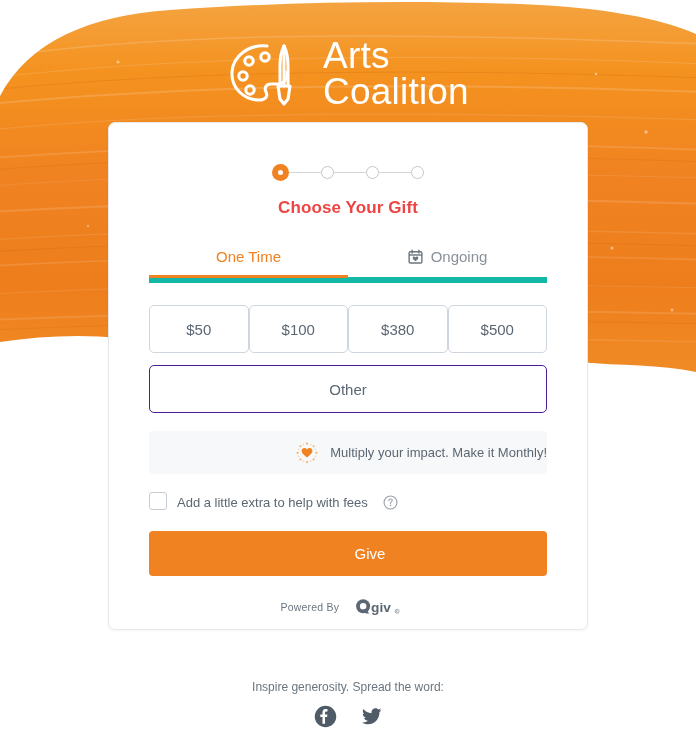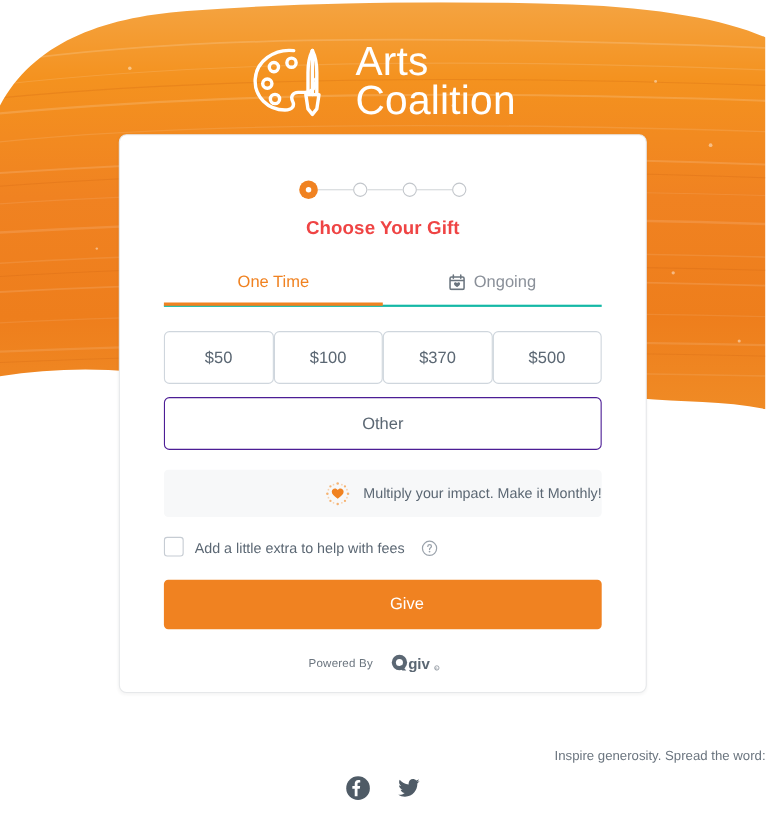--- a/index.html
+++ b/index.html
@@ -104,21 +104,21 @@
     font-size: 17px;
     font-weight: bold;
     color: #ef4444;
     letter-spacing: 0.1px;
   }
 
   
   .tabs {
     margin-top: 20px;
     display: flex;
-    border-bottom: 2px solid #14b8a6;
+    border-bottom: 6px solid #14b8a6;
   }
   .tab {
     flex: 1;
     text-align: center;
     padding: 10px 0 12px;
     font-size: 15px;
     color: #8a9099;
     position: relative;
     cursor: pointer;
     display: flex;
@@ -234,21 +234,21 @@
     letter-spacing: 0.2px;
   }
   .qgiv-logo { height: 17px; display: block; }
 
   
   .footer {
     position: absolute;
     top: 680px;
     left: 0;
     width: 696px;
-    text-align: right;
+    text-align: center;
     z-index: 4;
   }
   .footer-text {
     font-size: 12px;
     color: #6b757f;
   }
   .socials {
     margin-top: 11px;
     display: flex;
     justify-content: center;
@@ -363,21 +363,21 @@
         <path d="M4.4,1.2 L4.4,4.2 M11.6,1.2 L11.6,4.2" stroke="#6b757f" stroke-width="1.5" stroke-linecap="round"></path>
         <path d="M8,13 C6.2,11.6 5,10.8 5,9.6 C5,8.7 5.7,8.1 6.5,8.1 C7.1,8.1 7.7,8.5 8,9 C8.3,8.5 8.9,8.1 9.5,8.1 C10.3,8.1 11,8.7 11,9.6 C11,10.8 9.8,11.6 8,13 Z" fill="#6b757f"></path>
       </svg>
       <span>Ongoing</span>
     </div>
   </div>
 
   <div class="amounts">
     <button class="amt-btn">$50</button>
     <button class="amt-btn">$100</button>
-    <button class="amt-btn">$370</button>
+    <button class="amt-btn">$380</button>
     <button class="amt-btn">$500</button>
   </div>
 
   <button class="other-btn">Other</button>
 
   <div class="upsell">
     <svg class="sparkle-heart" viewBox="0 0 24 24">
       <path d="M12,16.4 C8.6,13.6 6.6,12.1 6.6,10 C6.6,8.35 7.9,7.1 9.5,7.1 C10.55,7.1 11.5,7.7 12,8.5 C12.5,7.7 13.45,7.1 14.5,7.1 C16.1,7.1 17.4,8.35 17.4,10 C17.4,12.1 15.4,13.6 12,16.4 Z" fill="#F08221"></path>
       <g fill="#F5A85C" opacity="0.85">
         <circle cx="12" cy="2.6" r="1.15"></circle>

